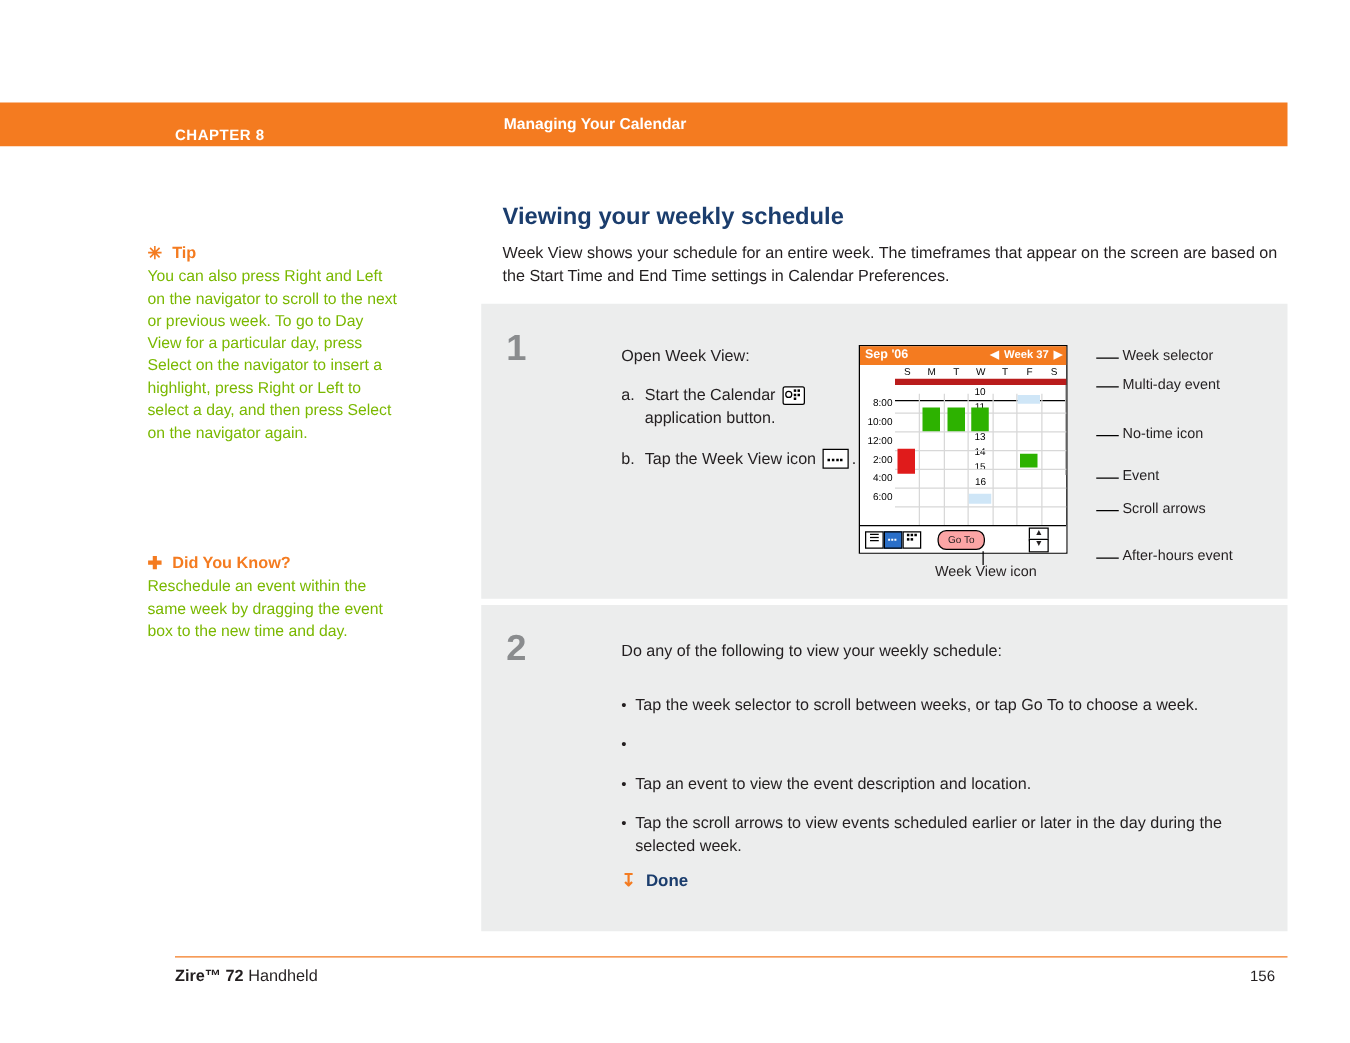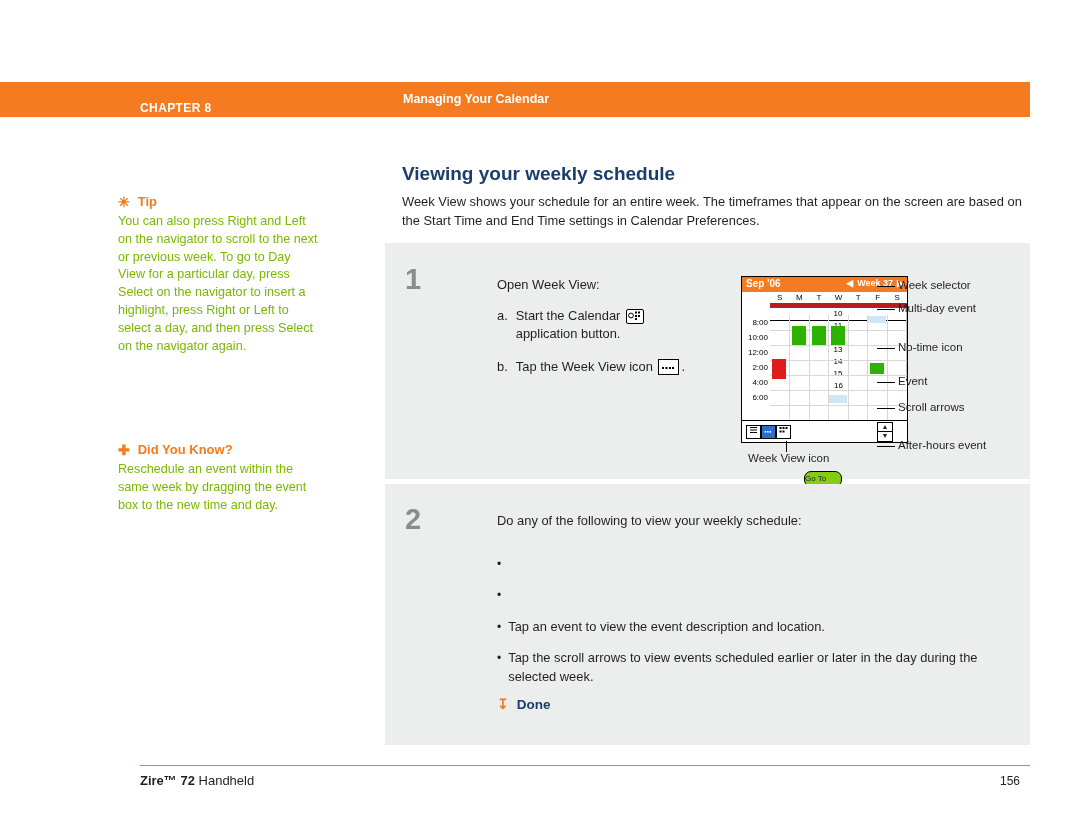--- a/index.html
+++ b/index.html
@@ -72,21 +72,21 @@
   }
   .footer-left{
     position:absolute;left:140px;top:773px;font-size:13px;color:#231f20;
   }
   .footer-left b{font-weight:bold;}
   .footer-page{
     position:absolute;left:1000px;top:774px;font-size:12px;color:#231f20;
   }
   
   .device{
-    position:absolute;left:741px;top:276px;width:165px;height:165px;
+    position:absolute;left:687px;top:276px;width:165px;height:165px;
     border:1px solid #000;background:#ffffff;
   }
   .dev-titlebar{
     position:absolute;left:0;top:0;width:165px;height:15px;background:#f47b20;
   }
   .dev-month{
     position:absolute;left:4px;top:1px;font-size:10px;font-weight:bold;color:#ffffff;
   }
   .dev-weeksel{
     position:absolute;right:3px;top:1px;display:flex;align-items:center;gap:4px;
@@ -120,22 +120,22 @@
   .dev-bottombar{
     position:absolute;left:0;top:143px;width:165px;height:21px;
     border-top:1px solid #000;background:#ffffff;
   }
   .icon-box{
     position:absolute;top:4px;width:13px;height:12px;border:1px solid #000;background:#fff;
     font-size:7px;text-align:center;line-height:12px;
   }
   .goto-btn{
     position:absolute;left:62px;top:3px;width:36px;height:14px;
-    border:1px solid #000;border-radius:7px;background:#84cc16;
-    font-size:8px;text-align:left;line-height:14px;margin-top:47px;
+    border:1px solid #000;border-radius:7px;background:#fca5a5;
+    font-size:8px;text-align:center;line-height:14px;
   }
   .scroll-up,.scroll-dn{
     position:absolute;width:14px;height:9px;border:1px solid #000;background:#fff;
     font-size:7px;text-align:center;line-height:8px;
   }
   
   .callout{
     position:absolute;font-size:11.5px;color:#231f20;white-space:nowrap;
   }
   .lead{position:absolute;background:#000;}
@@ -322,20 +322,21 @@
 <div class="callout" style="left:898px;top:439px;">After-hours event</div>
 <div class="caption-wv">Week View icon</div>
 
 <div class="panel" id="panel-2"></div>
 <div class="step-num" style="left:405px;top:503px;">2</div>
 
 <div class="step-body" style="left:497px;top:512px;width:520px;">
   <div style="margin-bottom:24px;">Do any of the following to view your weekly schedule:</div>
   <div class="bullet-row">
     <span class="bullet-dot">•</span>
+    <span>Tap the week selector to scroll between weeks, or tap Go To to choose a week.</span>
   </div>
   <div class="bullet-row">
     <span class="bullet-dot">•</span>
   </div>
   <div class="bullet-row">
     <span class="bullet-dot">•</span>
     <span>Tap an event to view the event description and location.</span>
   </div>
   <div class="bullet-row">
     <span class="bullet-dot">•</span>

